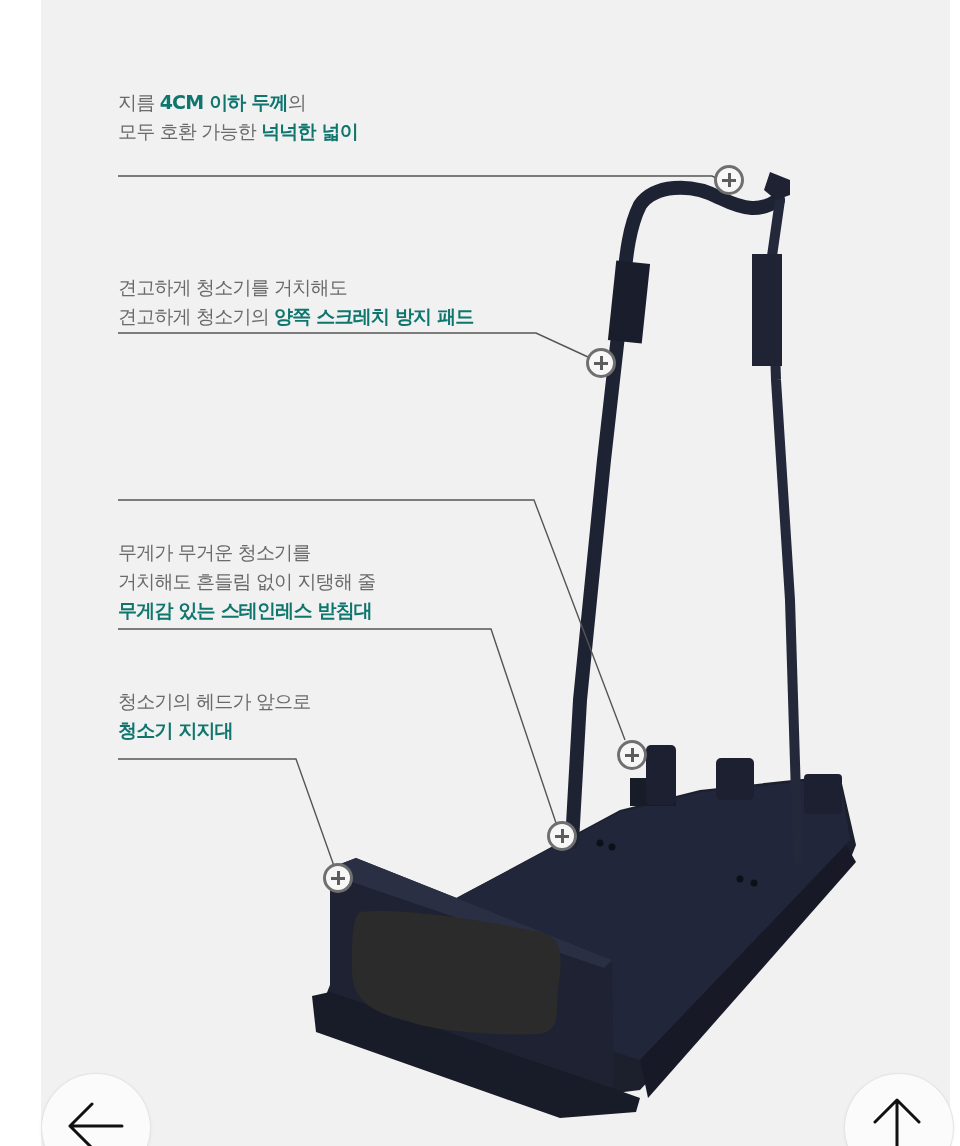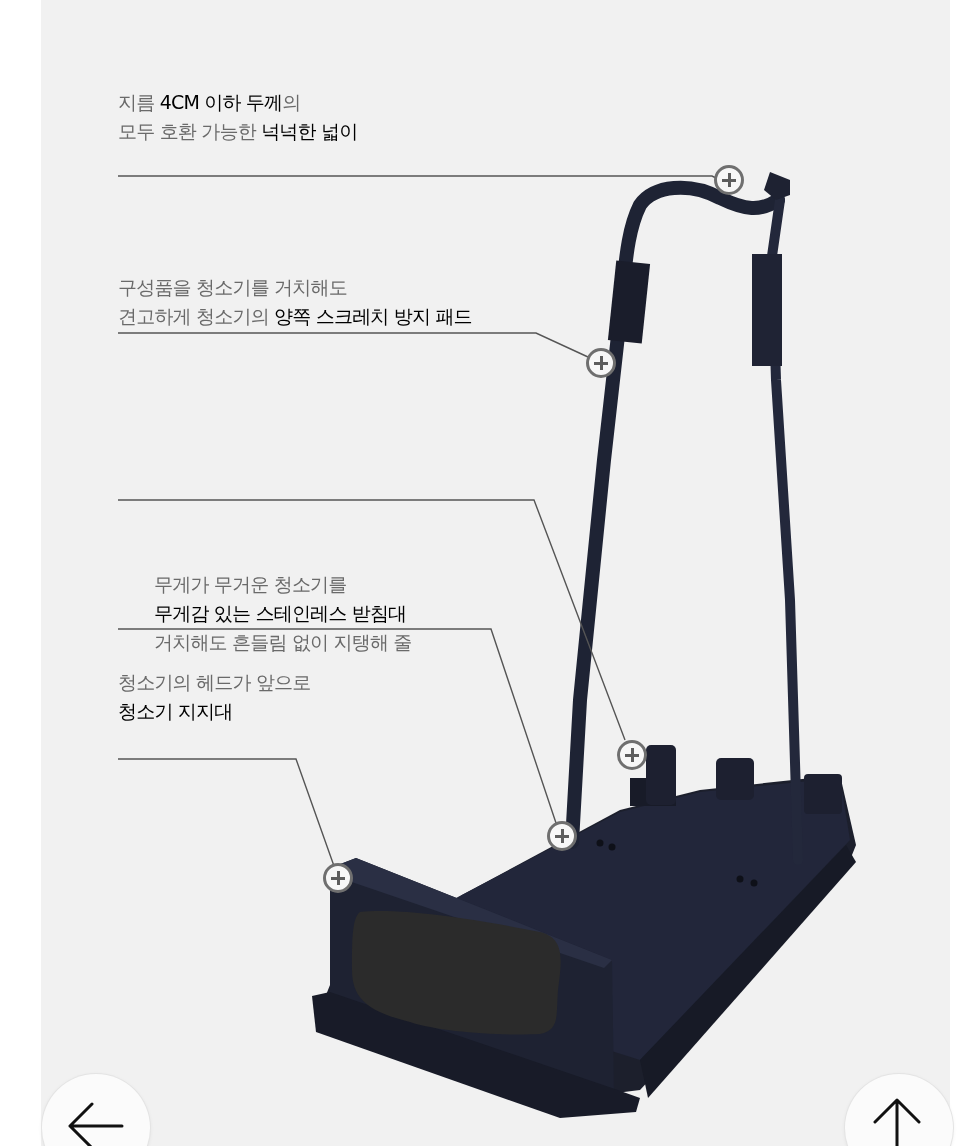--- a/index.html
+++ b/index.html
@@ -14,21 +14,21 @@
     }
     .edge-right {
       position: absolute; left: 950px; top: 0; width: 10px; height: 1146px; background: #ffffff;
     }
     .callout {
       position: absolute; left: 118px;
       font-size: 19px; line-height: 29px; letter-spacing: -0.8px;
       color: #6a6a6a;
     }
     .callout .line { display: block; white-space: nowrap; }
-    .callout b { color: #000000; font-weight: normal; text-align: right; }
+    .callout b { color: #0f766e; font-weight: bold; text-align: right; }
     svg.overlay { position: absolute; left: 0; top: 0; width: 960px; height: 1146px; }
     .marker {
       position: absolute; width: 30px; height: 30px; margin: -15px 0 0 -15px;
       border-radius: 50%; box-sizing: border-box;
       background: #f7f7f7; border: 3px solid #6f6f6f;
       cursor: pointer;
     }
     .marker::before, .marker::after {
       content: ""; position: absolute; background: #5d5d5d; left: 50%; top: 50%;
     }
@@ -88,34 +88,34 @@
     <polyline points="118,759 296,759 334,866"></polyline>
   </g>
 </svg>
 
 <div class="callout" style="top:88px;">
   <span class="line"><span>지름 </span><b>4CM 이하 두께</b><span>의</span></span>
   <span class="line"><span>모두 호환 가능한 </span><b>넉넉한 넓이</b></span>
 </div>
 
 <div class="callout" style="top:273px;">
-  <span class="line"><span>구성품을 청소기를 거치해도</span></span>
+  <span class="line"><span>견고하게 청소기를 거치해도</span></span>
   <span class="line"><span>견고하게 청소기의 </span><b>양쪽 스크레치 방지 패드</b></span>
 </div>
 
 <div class="callout" style="top:410px;">
 </div>
 
-<div class="callout" style="top:570px;margin-left:36px;">
+<div class="callout" style="top:538px;">
   <span class="line"><span>무게가 무거운 청소기를</span></span>
+  <span class="line"><span>거치해도 흔들림 없이 지탱해 줄</span></span>
   <span class="line"><b>무게감 있는 스테인레스 받침대</b></span>
-  <span class="line"><span>거치해도 흔들림 없이 지탱해 줄</span></span>
 </div>
 
-<div class="callout" style="top:668px;">
+<div class="callout" style="top:687px;">
   <span class="line"><span>청소기의 헤드가 앞으로</span></span>
   <span class="line"><b>청소기 지지대</b></span>
 </div>
 
 <div class="marker" style="left:729px; top:180px;" title="handle-width"></div>
 <div class="marker" style="left:601px; top:363px;" title="scratch-pad"></div>
 <div class="marker" style="left:632px; top:755px;" title="parts-holder"></div>
 <div class="marker" style="left:562px; top:836px;" title="stainless-base"></div>
 <div class="marker" style="left:338px; top:878px;" title="head-support"></div>
 

